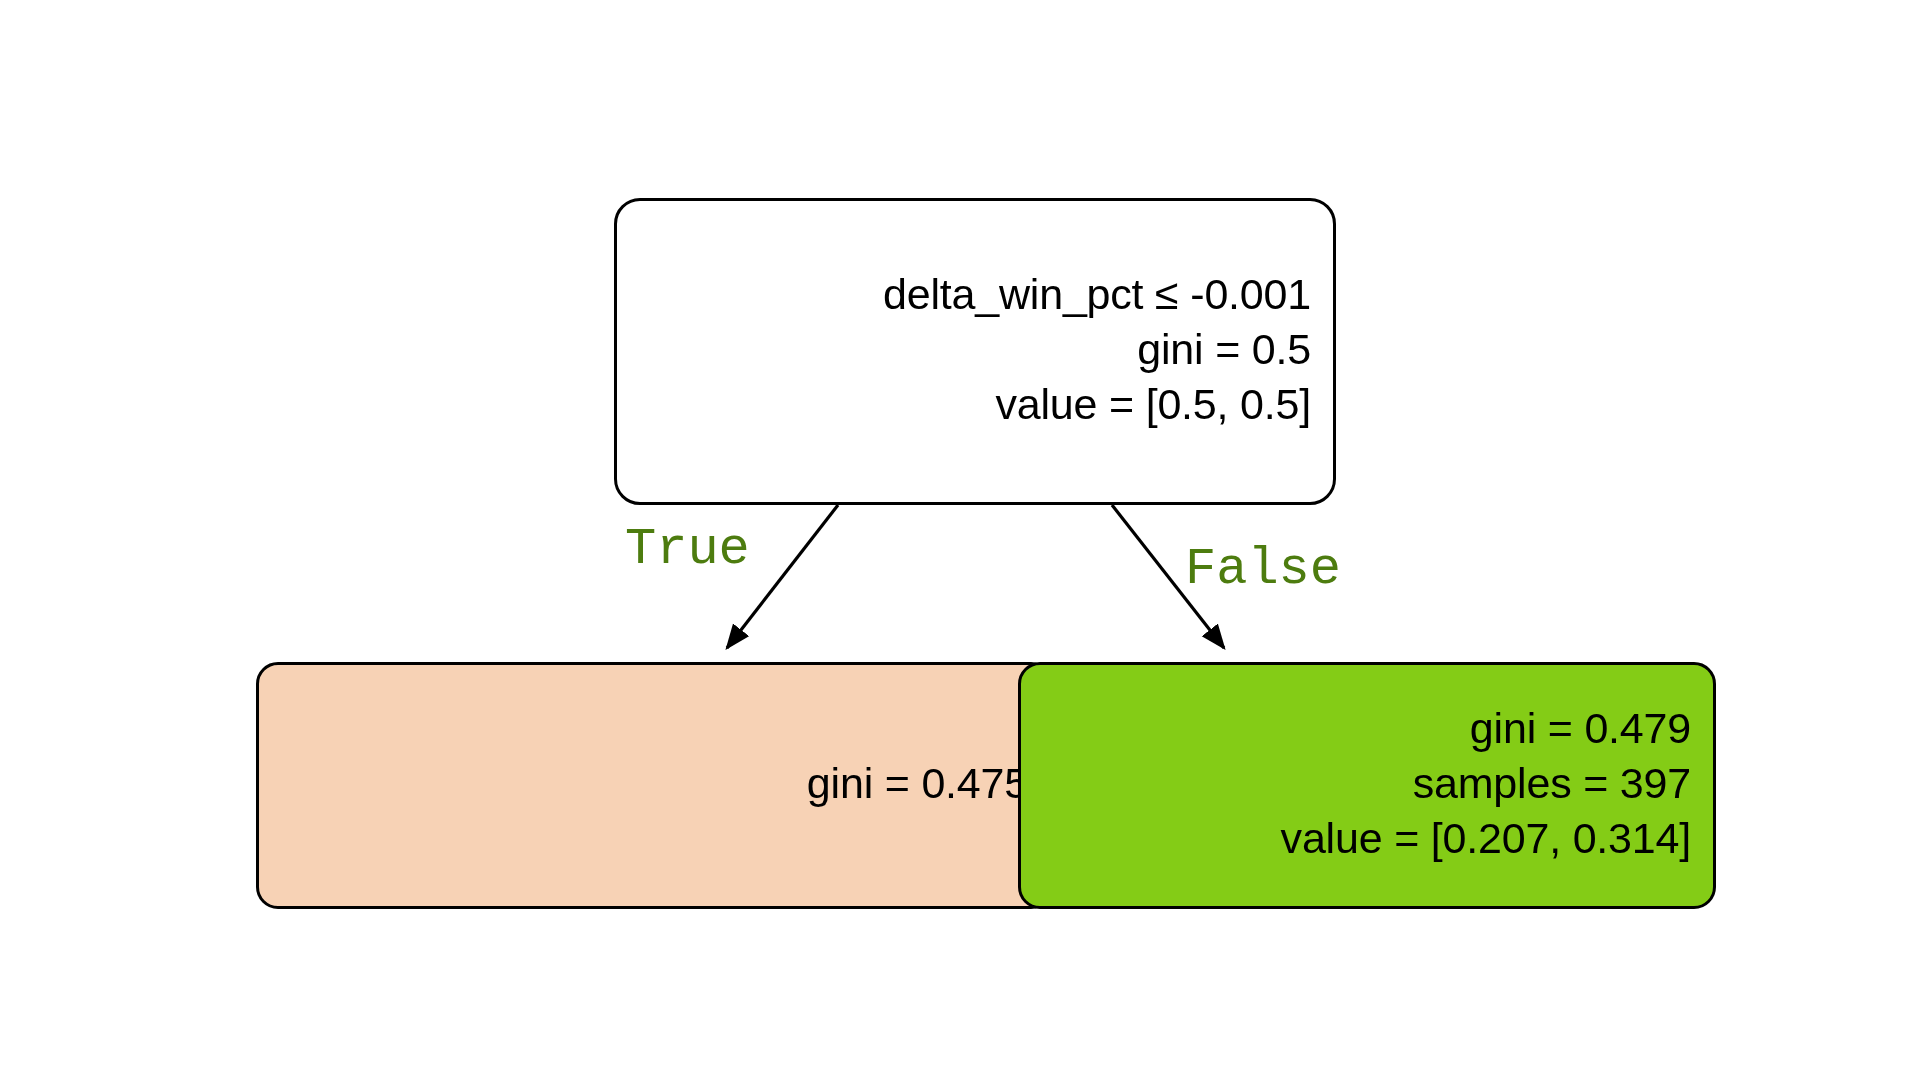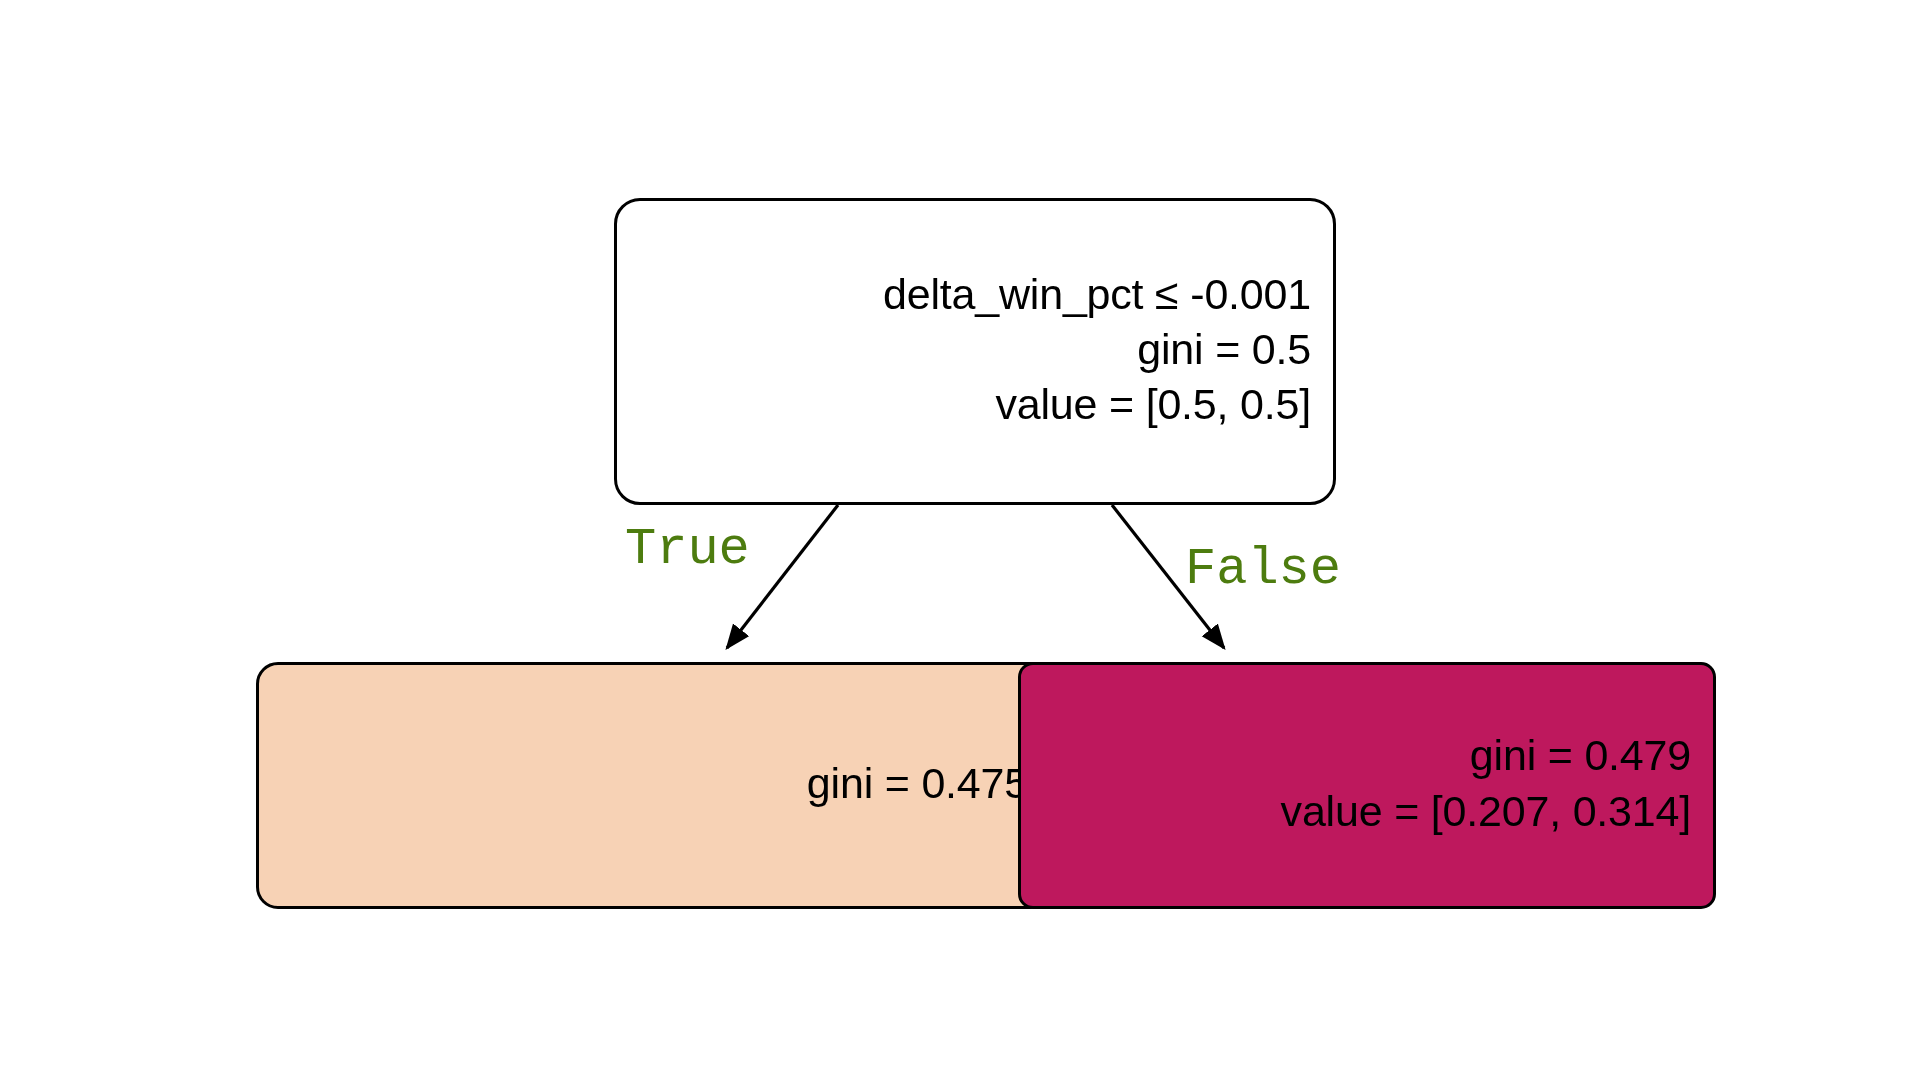--- a/index.html
+++ b/index.html
@@ -106,18 +106,19 @@
   <div class="node" id="node-root" style="background: rgb(255, 255, 255);">
     <div class="node-line">delta_win_pct ≤ -0.001</div>
     <div class="node-line">gini = 0.5</div>
     <div class="node-line">value = [0.5, 0.5]</div>
   </div>
 
   <div class="node" id="node-leaf-true" style="background: rgb(247, 210, 181);">
     <div class="node-line">gini = 0.475</div>
   </div>
 
-  <div class="node" id="node-leaf-false" style="background: #be185d; border-radius: 15px;">
+  <div class="node" id="node-leaf-false" style="background: #84cc16;">
     <div class="node-line">gini = 0.479</div>
+    <div class="node-line">samples = 397</div>
     <div class="node-line">value = [0.207, 0.314]</div>
   </div>
 
 </div>
 
 </body></html>

